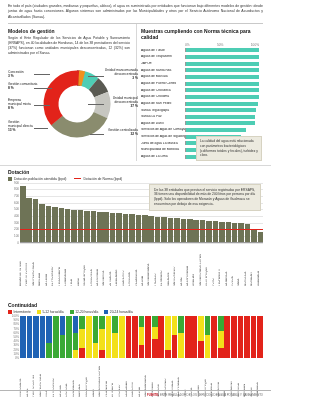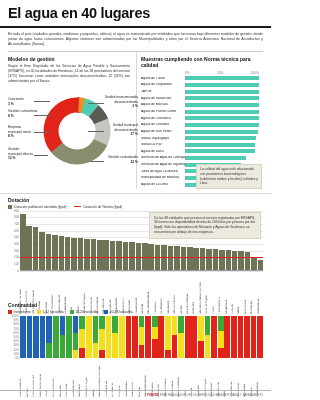--- a/index.html
+++ b/index.html
@@ -110,23 +110,20 @@
     border-top: 1px solid #b5b5b5; padding: 2px 8px 3px 8px;
     text-align: right; font-size: 2.8px; color: #666;
   }
   .footer b { color: #c1121f; }
 </style>
 </head>
 <body>
 
 <div class="page">
 
-  <div class="header">
-    <div class="title">El agua en 40 lugares</div>
-  </div>
   <div class="intro">En todo el país (ciudades grandes, medianas y pequeñas, aldeas), el agua es suministrada por entidades que funcionan bajo diferentes modelos de gestión: desde juntas de agua hasta concesiones. Algunos sistemas son administrados por las Municipalidades y otros por el Servicio Autónomo Nacional de Acueductos y Alcantarillados (Sanaa).</div>
   <div class="rule"></div>
 
   <div class="top">
 
     <div class="colL">
       <div class="sec-title">Modelos de gestión</div>
       <div class="sec-sub">Según el Ente Regulador de los Servicios de Agua Potable y Saneamiento (ERSAPS), en 40 localidades de Honduras, 14 de los 38 prestadores del servicio (37%) funcionan como unidades municipales desconcentradas, 12 (32%) son administrados por el Sanaa.</div>
 
       <div class="donut-wrap">

